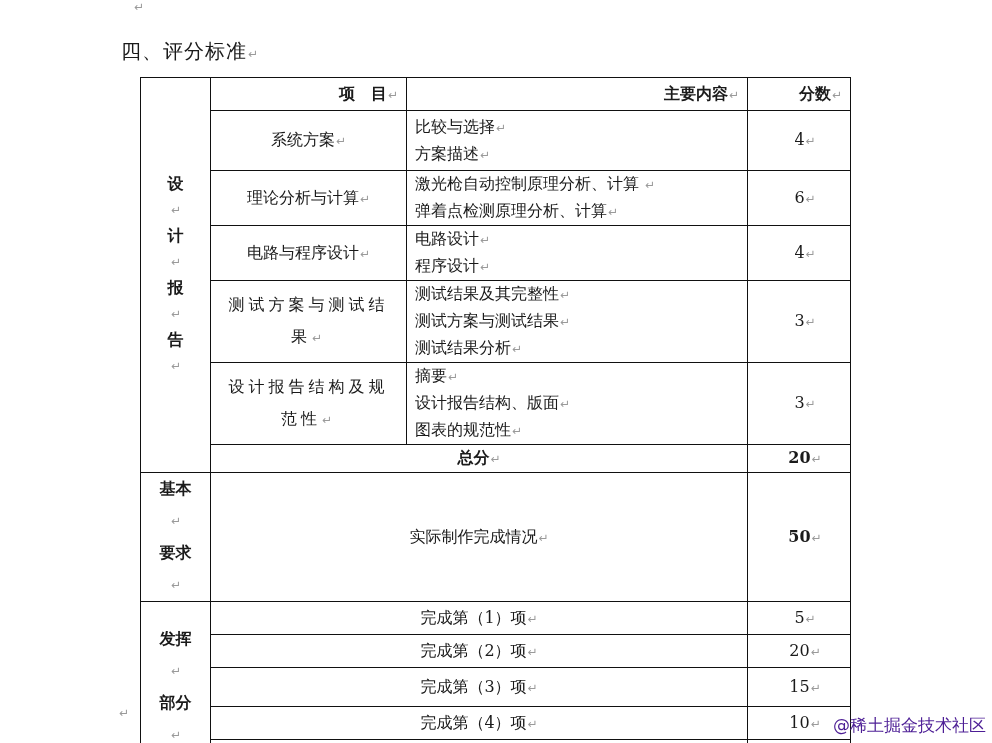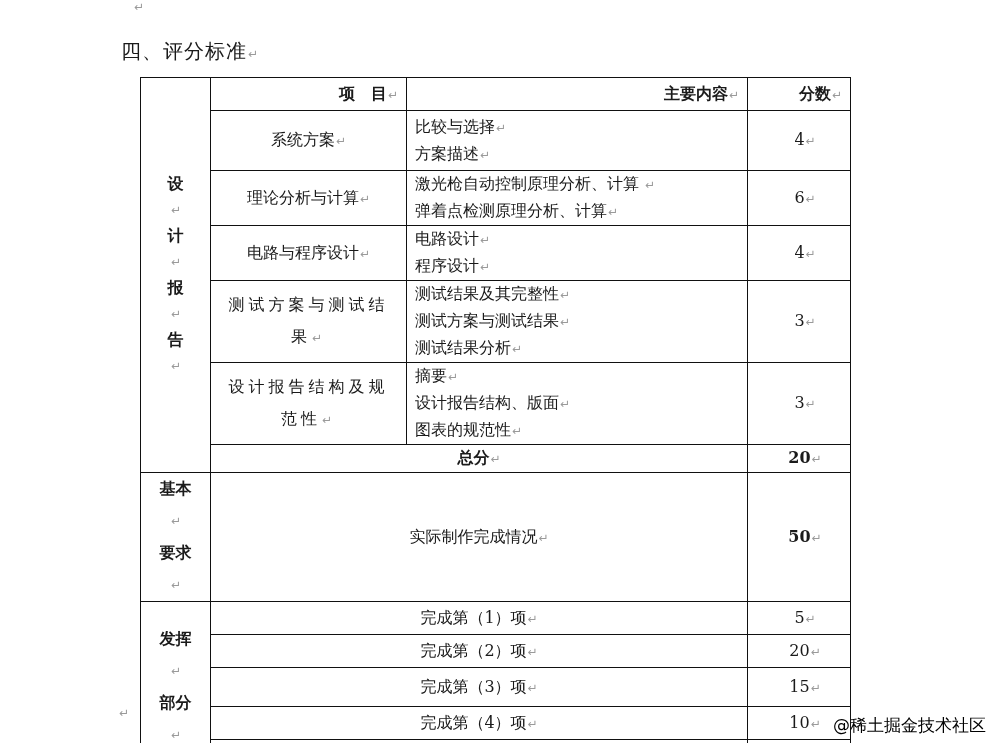--- a/index.html
+++ b/index.html
@@ -14,21 +14,21 @@
   table.grade td { border: 1.5px solid #111; padding: 0 8px; vertical-align: middle; line-height: 25px; }
   .c-cat { width: 69px; text-align: center; font-weight: bold; padding: 0 !important; }
   .c-item { width: 179px; text-align: center; }
   .c-content { width: 324px; margin-left: 21px; }
   .c-score { width: 74px; text-align: center; padding-left: 20px !important; }
   .hdr { text-align: right; font-weight: bold; }
   .bold { font-weight: bold; }
   .spaced { letter-spacing: 4px; line-height: 32px !important; }
   .vcat span { display: block; line-height: 26px; }
   .cat2 span { display: block; line-height: 32px; }
-  .watermark { position: absolute; right: 6px; top: 714px; font-family: "DejaVu Sans", sans-serif; font-size: 17px; color: #000000; }
+  .watermark { position: absolute; right: 6px; top: 714px; font-family: "DejaVu Sans", sans-serif; font-size: 17px; color: #4c1d95; }
   .line { display: block; }
 </style>
 </head>
 <body>
 
 <span class="pm top-mark"></span>
 
 <div class="heading"><span>四、评分标准</span><span class="pm"></span></div>
 
 <table class="grade">

